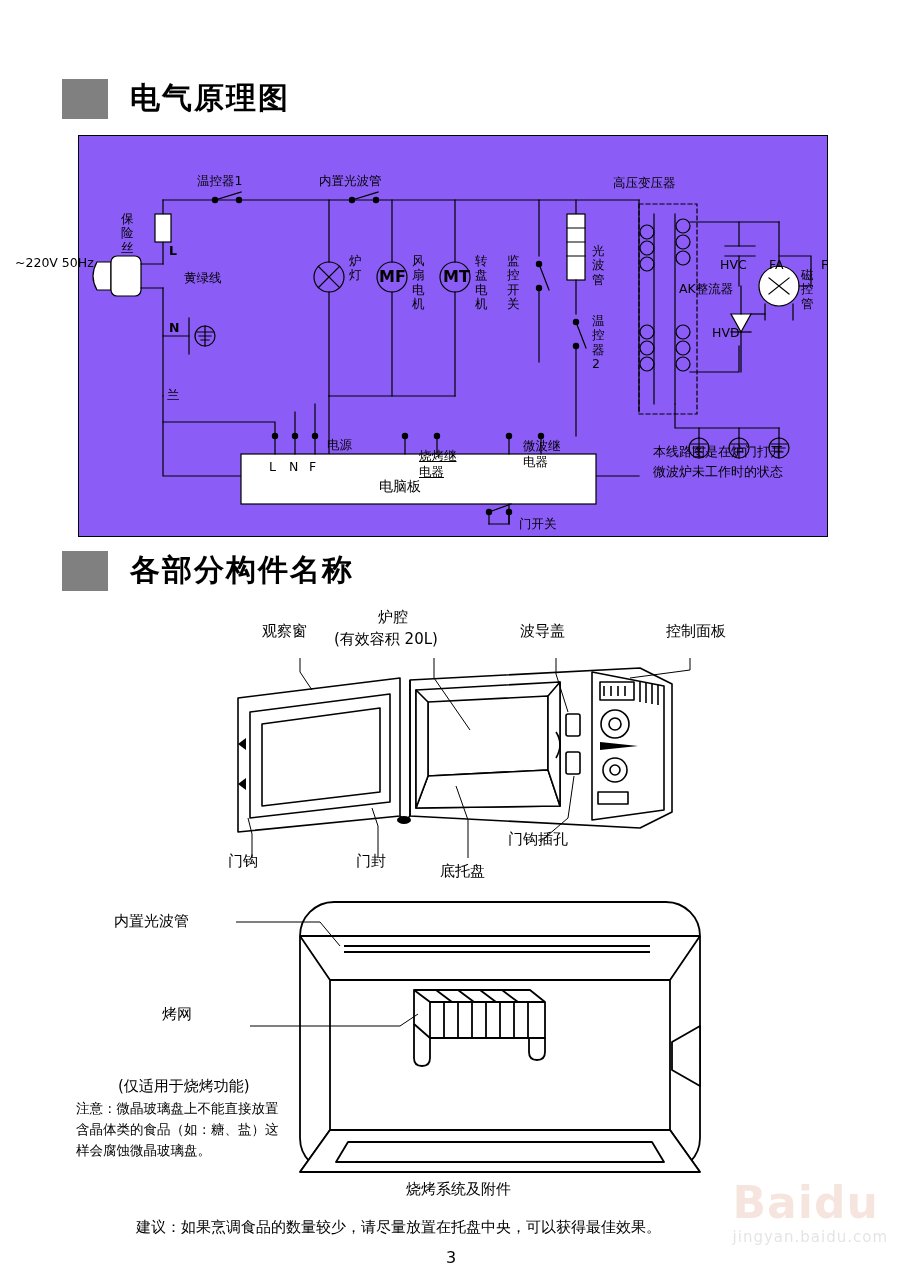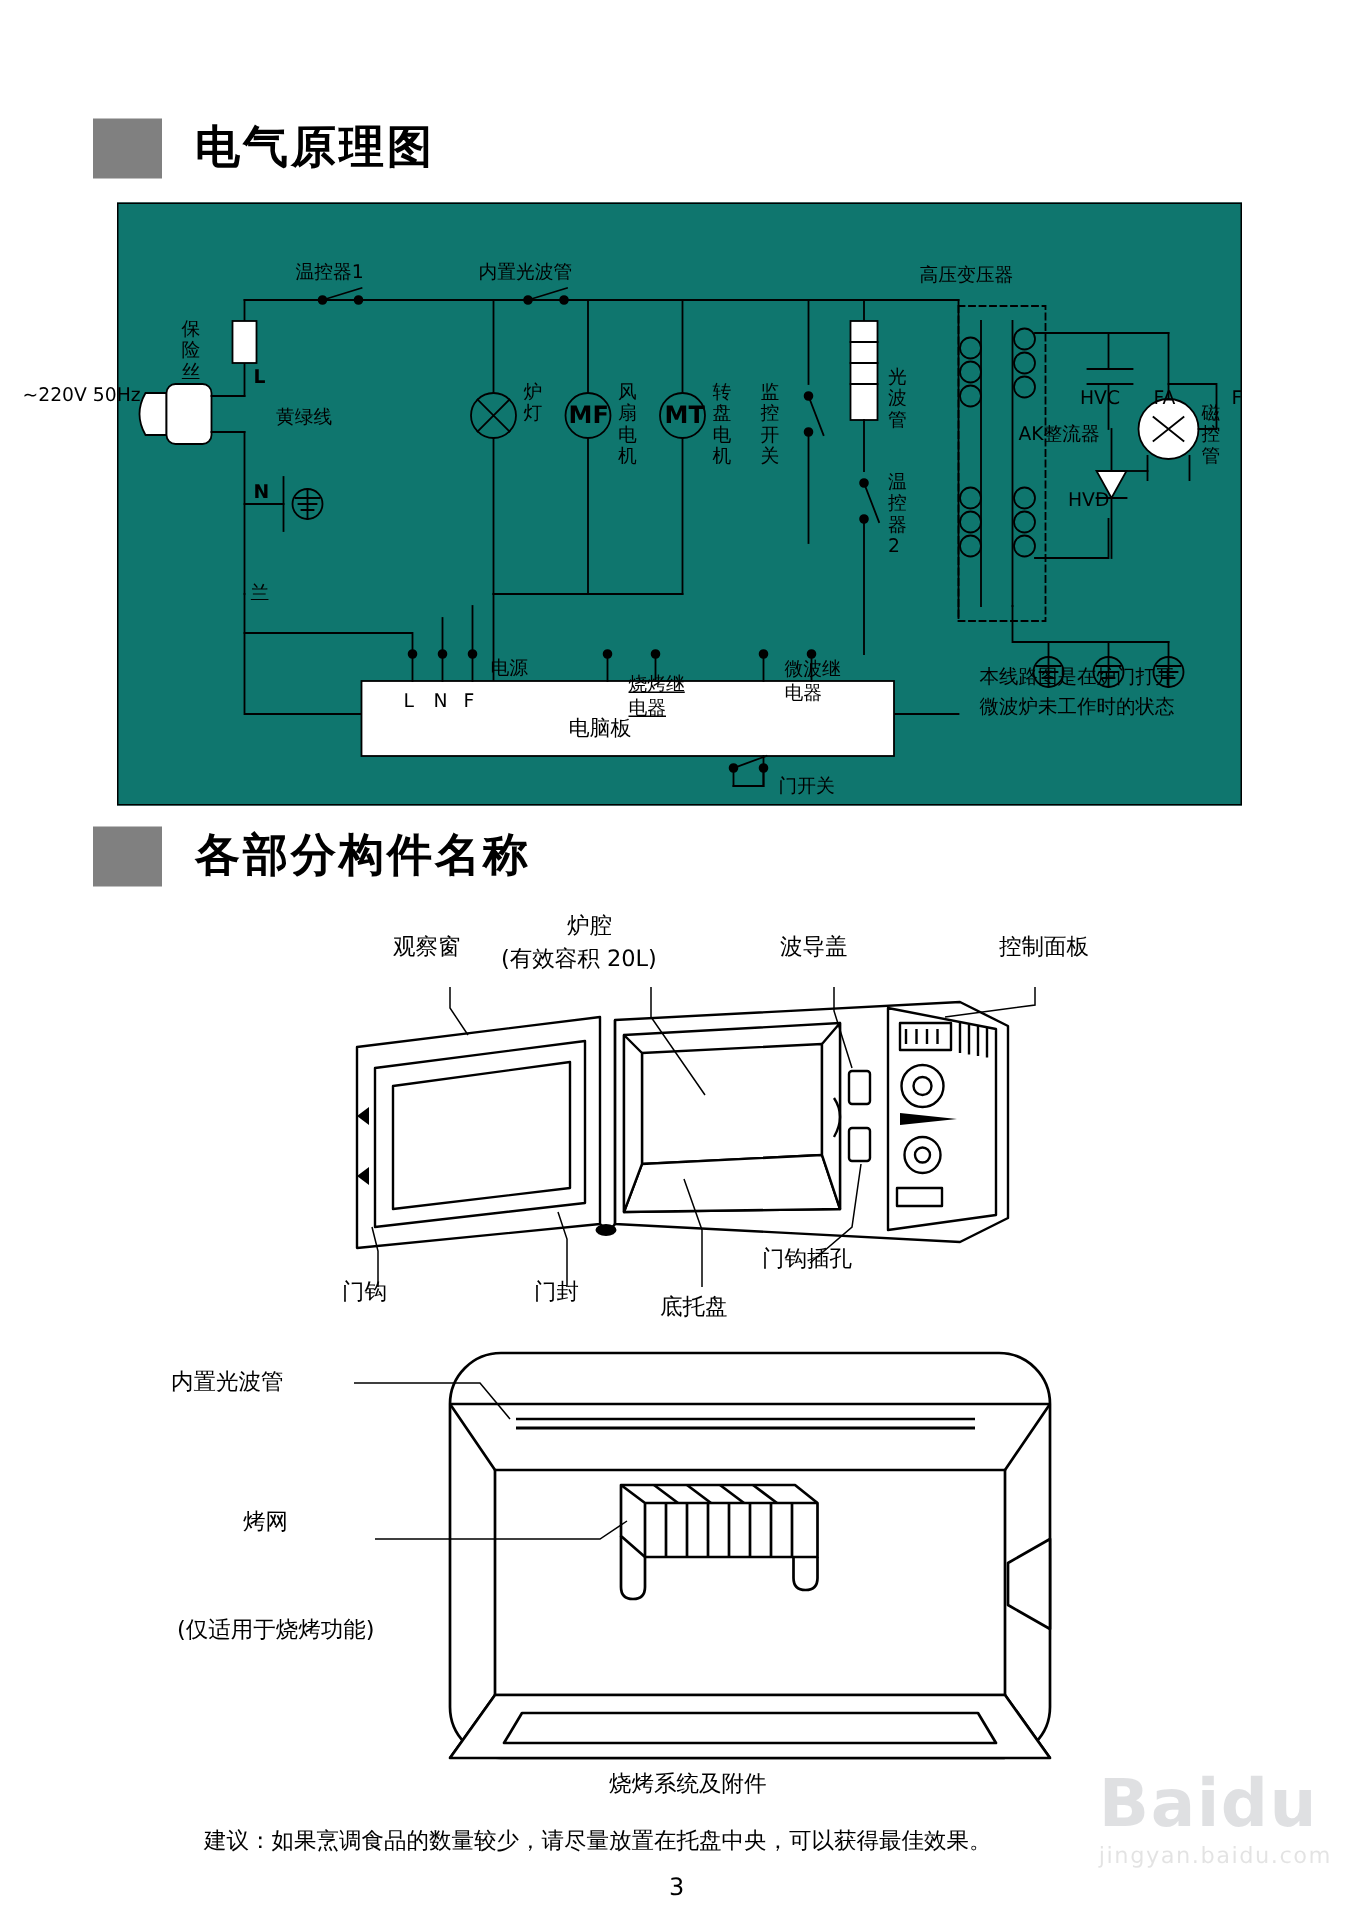--- a/index.html
+++ b/index.html
@@ -14,40 +14,40 @@
   .page { position:absolute; left:0; top:0; width:906px; height:1280px; }
 
   
   .sec-head { position:absolute; display:flex; align-items:center; }
   .sec-swatch { width:46px; height:40px; background:#808080; margin-right:22px; }
   .sec-title { font-size:30px; font-weight:bold; letter-spacing:2px; }
 
   
   .schem-box {
     position:absolute; left:78px; top:135px; width:748px; height:400px;
-    border:1px solid #000; background:#0f766e;
+    border:1px solid #000; background:#8b5cf6;
   }
   .lbl { position:absolute; font-size:12.5px; line-height:1.15; white-space:nowrap; }
   .lbl.b { font-weight:bold; }
   .lbl.ml { white-space:normal; width:30px; text-align:left; }
 
   svg { position:absolute; left:0; top:0; overflow:visible; }
 
   .note { position:absolute; font-size:13px; line-height:1.6; white-space:nowrap; }
 
   
   .pl { position:absolute; font-size:15px; white-space:nowrap; }
 
   .caution { position:absolute; font-size:13.5px; line-height:1.55; width:215px; }
   .advice { position:absolute; font-size:15px; white-space:nowrap; }
   .pagenum { position:absolute; font-size:16px; }
 
   
   .wm { position:absolute; right:18px; bottom:34px; opacity:.13; pointer-events:none; }
-  .wm-txt { font-size:44px; color:#0f172a; font-weight:bold; letter-spacing:1px;margin-top:30px; }
+  .wm-txt { font-size:44px; color:#c2410c; font-weight:bold; letter-spacing:1px;margin-top:30px; }
   .wm-sub { font-size:15px; color:#333; text-align:right; letter-spacing:1px; }
 </style>
 </head>
 <body>
 
 <div class="page">
 
   <div class="sec-head" style="left:62px; top:78px;">
     <div class="sec-swatch"></div>
     <div class="sec-title">电气原理图</div>
@@ -321,20 +321,21 @@
       <path d="M236 32 L320 32 L340 56"></path>
       <path d="M250 136 L400 136 L418 124"></path>
     </g>
   </svg>
 
   <div class="pl" style="left:114px; top:912px;">内置光波管</div>
   <div class="pl" style="left:162px; top:1005px;">烤网</div>
   <div class="pl" style="left:88px; top:1077px;margin-left:30px;">(仅适用于烧烤功能)</div>
   <div class="pl" style="left:406px; top:1180px;font-family:Liberation Mono, monospace;">烧烤系统及附件</div>
 
+  <div class="caution" style="left:76px; top:1098px;">注意：微晶玻璃盘上不能直接放置含晶体类的食品（如：糖、盐）这样会腐蚀微晶玻璃盘。</div>
   <div class="advice" style="left:136px; top:1218px;">建议：如果烹调食品的数量较少，请尽量放置在托盘中央，可以获得最佳效果。</div>
   <div class="pagenum" style="left:446px; top:1248px;">3</div>
 
   <div class="wm">
     <div class="wm-txt">Baidu</div>
     <div class="wm-sub">jingyan.baidu.com</div>
   </div>
 
 </div>
 

